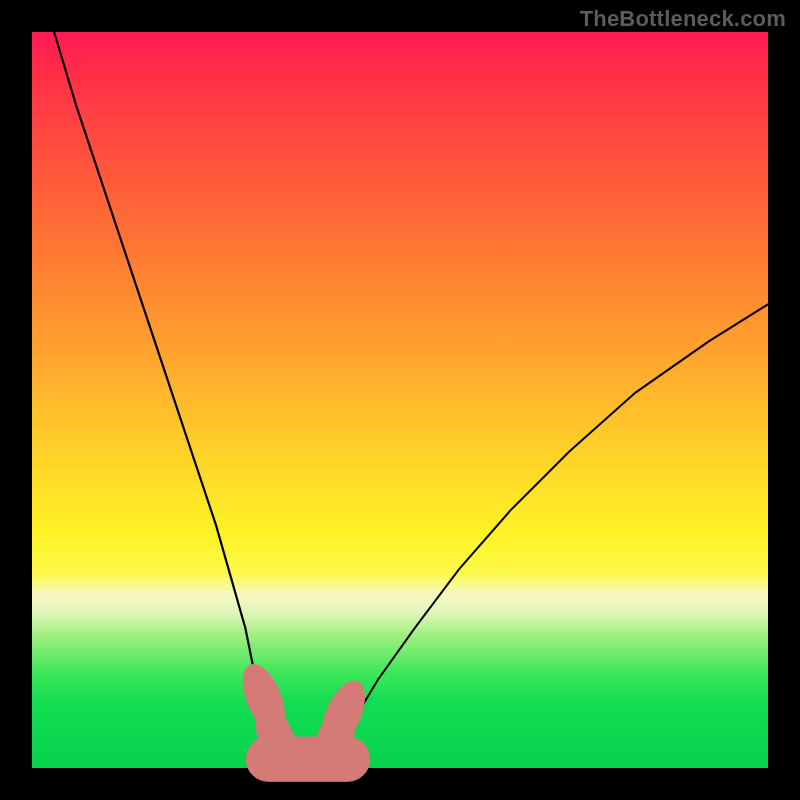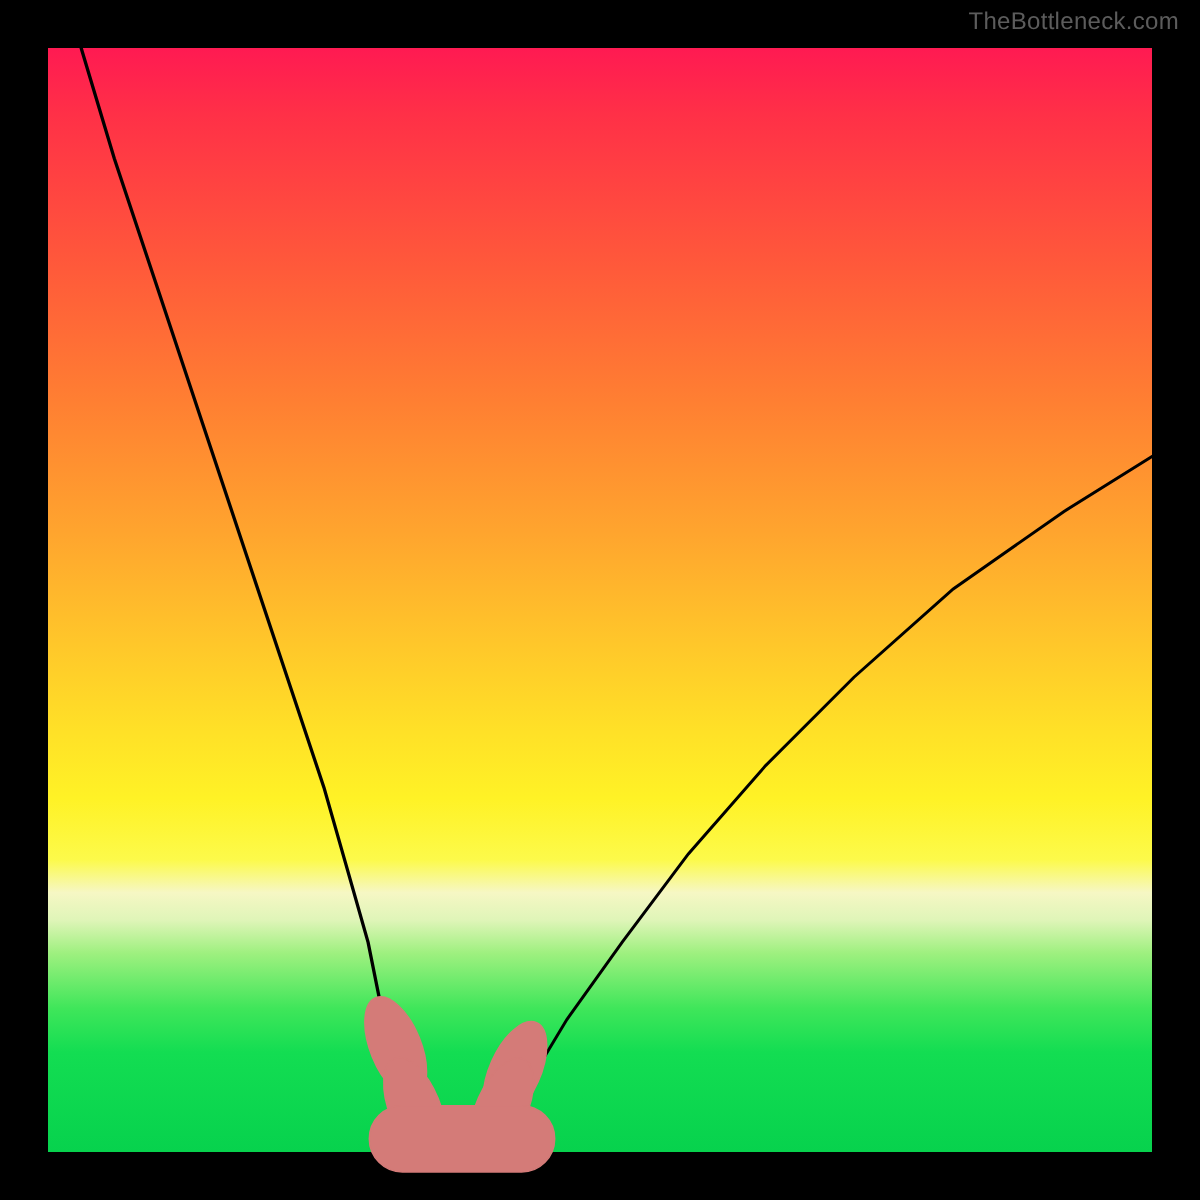--- a/index.html
+++ b/index.html
@@ -43,23 +43,23 @@
       #3fe65a 87%,
       #13dd52 91%,
       #07d24d 100%
     );
   }
   .watermark {
     position: absolute;
     top: 6px;
     right: 14px;
     color: #5c5c5c;
-    font-size: 16px;
+    font-size: 22px;
     letter-spacing: 0.2px;
-    font-weight: 400;
+    font-weight: 700;
     user-select: none;
   }
   svg.curve-layer {
     position: absolute;
     top: 0;
     left: 0;
     width: 736px;
     height: 736px;
     overflow: visible;
   }

